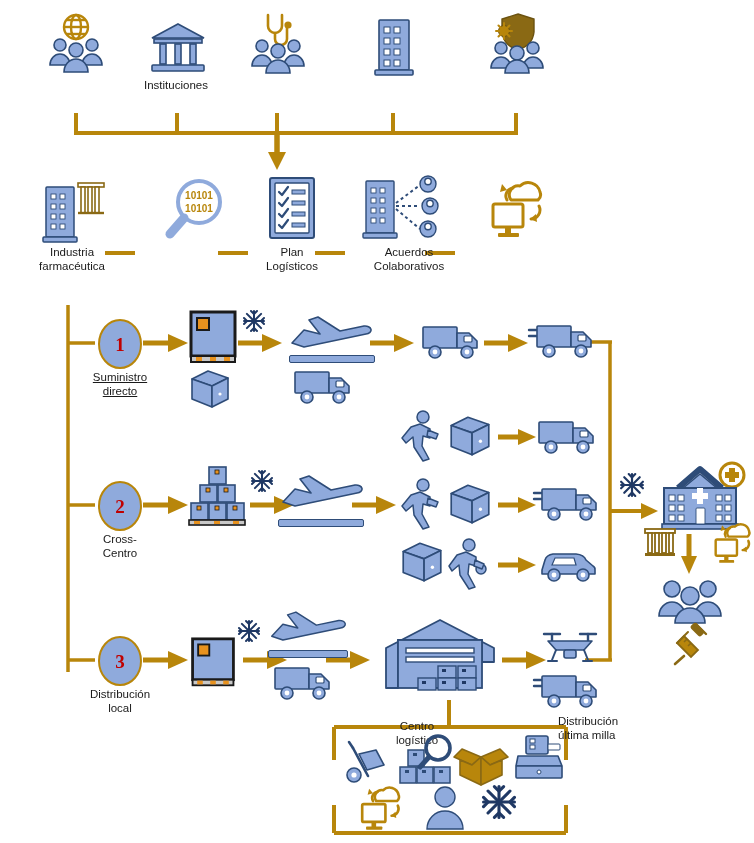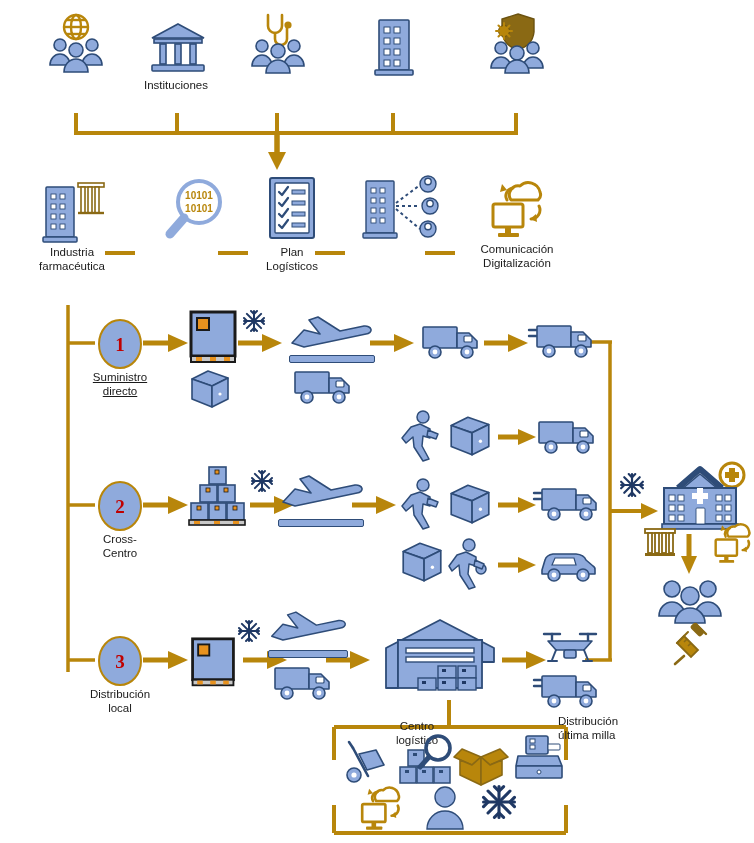--- a/index.html
+++ b/index.html
@@ -287,37 +287,37 @@
       <g fill="#8FAADC" stroke="#2E4C78" stroke-width="1.4">
         <circle cx="66" cy="9" r="8"></circle>
           <circle cx="66" cy="6.5" r="3.2" fill="#ffffff"></circle>
         <circle cx="68" cy="31" r="8"></circle>
           <circle cx="68" cy="28.5" r="3.2" fill="#ffffff"></circle>
         <circle cx="66" cy="54" r="8"></circle>
           <circle cx="66" cy="51.5" r="3.2" fill="#ffffff"></circle>
       </g>
     </svg>
   </div>
+  <div class="lbl" style="left:355px;top:246px;width:108px;">Acuerdos
+Colaborativos</div>
 
   <div class="icon" style="left:485px;top:178px;">
     <svg width="62" height="62" viewBox="0 0 62 62">
       <path d="M26,22 a9,9 0 0 1 9,-14 a12,12 0 0 1 20,6 a7,7 0 0 1 -2,8 z" fill="#ffffff" stroke="#B8860B" stroke-width="3" stroke-linejoin="round"></path>
       <g fill="none" stroke="#B8860B" stroke-width="3" stroke-linecap="round">
         <path d="M22,22 a8,8 0 0 1 6,-12"></path>
         <path d="M54,28 a9,9 0 0 1 -8,13"></path>
       </g>
       <path d="M17,6 L22,12 L15,14 Z" fill="#B8860B"></path>
       <path d="M52,44 L45,41 L51,36 Z" fill="#B8860B"></path>
       <rect x="8" y="26" width="30" height="23" rx="2" fill="#ffffff" stroke="#B8860B" stroke-width="3"></rect>
       <rect x="20" y="49" width="6" height="7" fill="#B8860B"></rect>
       <rect x="13" y="55" width="21" height="4" rx="1" fill="#B8860B"></rect>
     </svg>
   </div>
-  <div class="lbl" style="left:462px;top:243px;width:110px;">Comunicación
-Digitalización</div>
 
   <div class="icon" style="left:97px;top:318px;">
     <svg width="46" height="52" viewBox="0 0 46 52">
       <ellipse cx="23" cy="26" rx="21" ry="24" fill="#8FAADC" stroke="#B8860B" stroke-width="2"></ellipse>
       <text x="23" y="33" font-family="Liberation Serif, serif" font-weight="bold" font-size="19" fill="#C00000" text-anchor="middle">1</text>
     </svg>
   </div>
   <div class="lbl" style="left:80px;top:371px;width:80px;text-decoration:underline;">Suministro
 directo</div>
 

